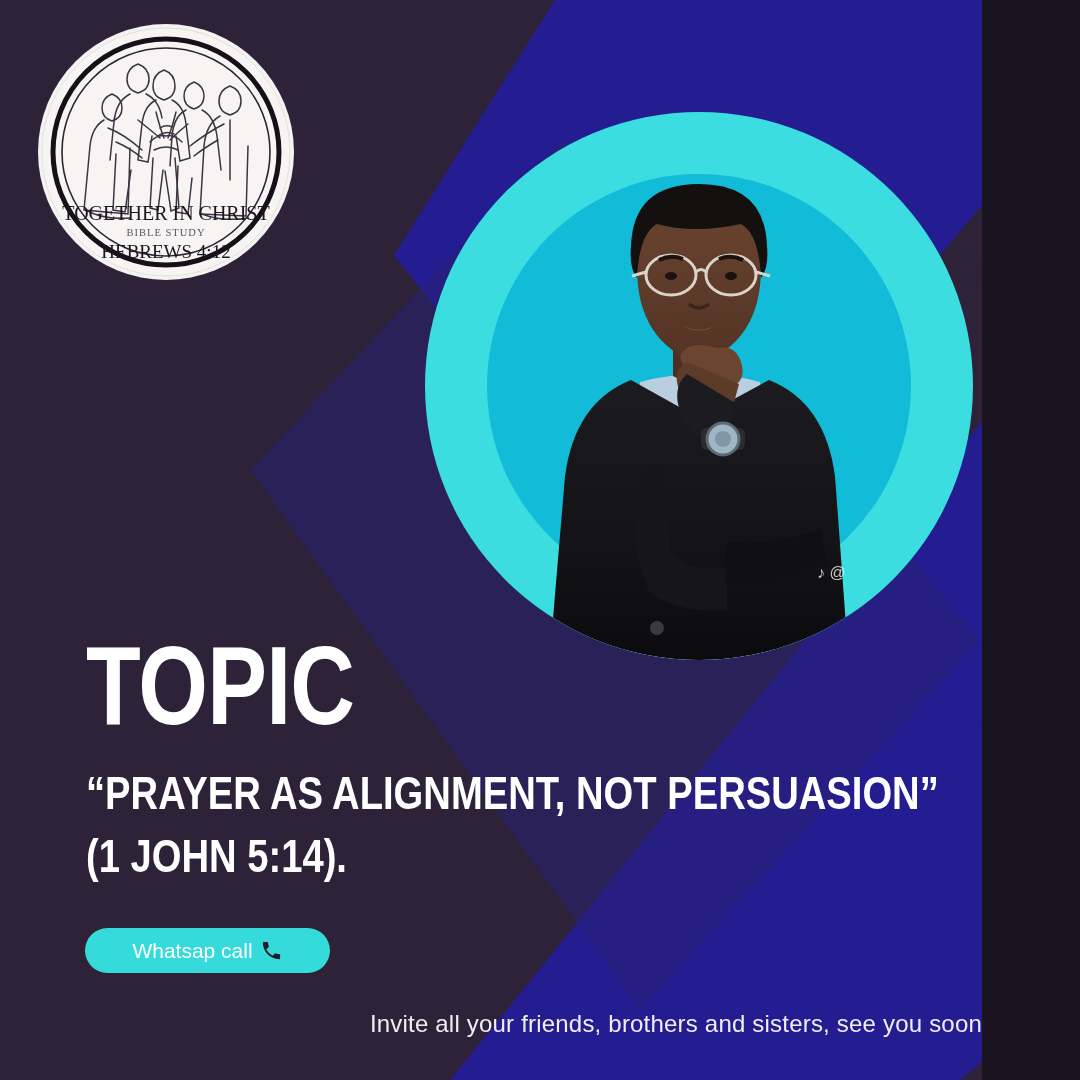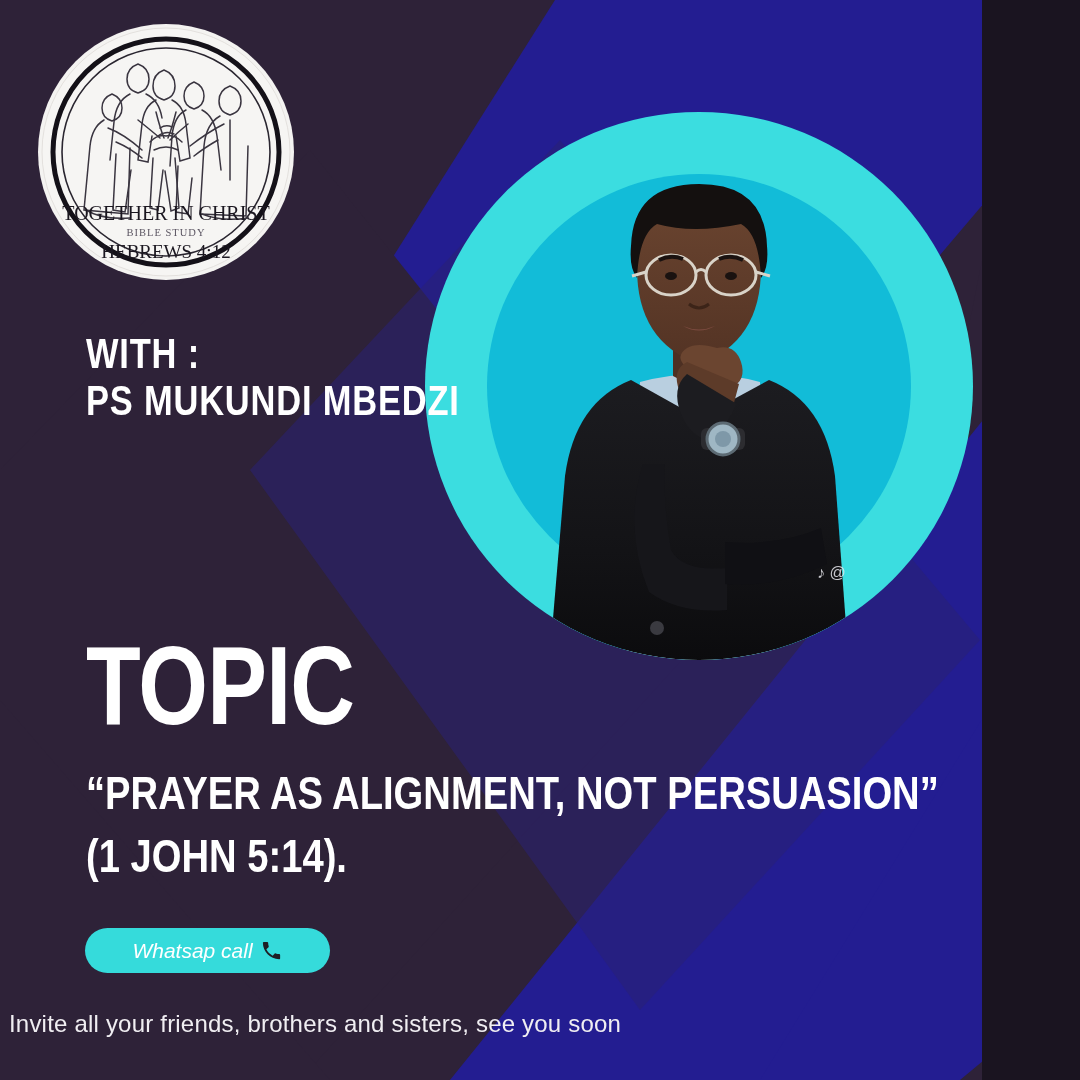--- a/index.html
+++ b/index.html
@@ -104,29 +104,28 @@
   .wa-btn{
     position:absolute;left:85px;top:928px;
     width:245px;height:45px;border-radius:23px;
     background:#35dbdb;
     display:flex;align-items:center;justify-content:center;
     gap:7px;
     color:#ffffff;
     font-size:21px;
     cursor:pointer;
     border:none;
-    font-style:italic;
   }
   .wa-label{letter-spacing:0px;}
   .wa-ico{display:inline-flex;align-items:center;}
   .wa-ico svg{display:block;}
 
   .footer{
     position:absolute;left:0;right:0;top:1010px;
-    text-align:left;
+    text-align:right;
     color:#f0eef2;
     font-size:24px;
     letter-spacing:0.2px;
     padding-left:9px;
   }
 </style>
 </head>
 <body>
 
 <div class="poster">
@@ -270,24 +269,20 @@
           <g opacity="0.85">
             <text x="392" y="466" font-family="'Liberation Sans', sans-serif" font-size="16" fill="#e8e8ee">♪ @</text>
           </g>
 
           <circle cx="232" cy="516" r="7" fill="#3a3a40"></circle>
         </g>
       </svg>
     </div>
   </div>
 
-  <div class="with-block">
-    <div class="with-line">WITH :</div>
-    <div class="with-line">PS MUKUNDI MBEDZI</div>
-  </div>
 
 
   <div class="topic-head">TOPIC</div>
 
   <div class="topic-body">
     <div class="tb-line">“PRAYER AS ALIGNMENT, NOT PERSUASION”</div>
     <div class="tb-line">(1 JOHN 5:14).</div>
   </div>
 
   <div class="wa-btn">

